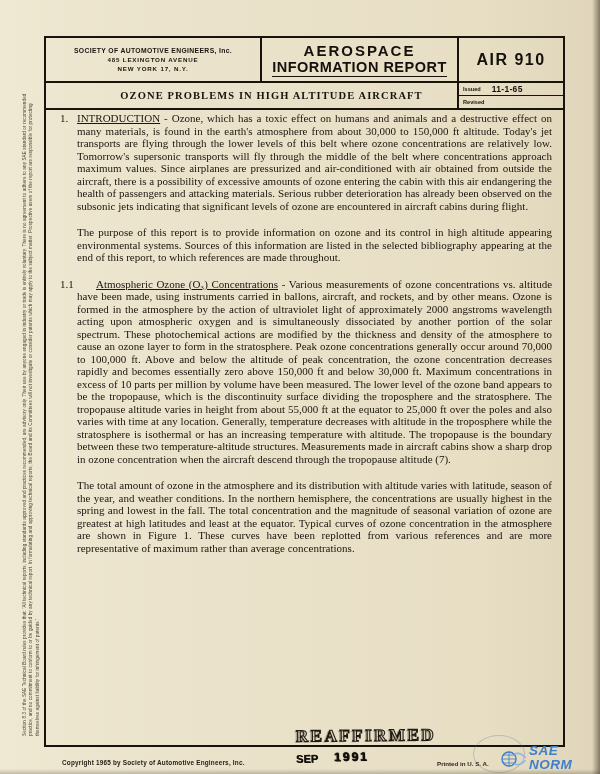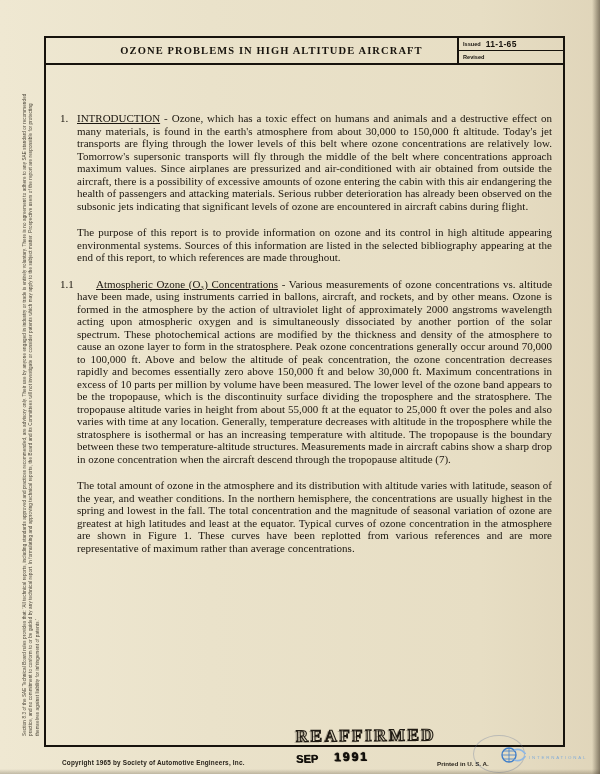--- a/index.html
+++ b/index.html
@@ -38,21 +38,21 @@
           font-family:"Liberation Sans", sans-serif; font-weight:bold; font-size:16px;
           letter-spacing:1.5px; color:#14100b; }
 
   .hrow2 { display:flex; height:27px; border-bottom:2px solid #17130d;padding-left:40px; }
   .cell-title { flex:1; border-right:2px solid #17130d; display:flex; align-items:center;
           justify-content:center; font-weight:bold; font-size:10.5px; letter-spacing:1.1px;
           color:#17130d; }
   .cell-issued { width:104px; display:flex; flex-direction:column;
           font-family:"Liberation Sans", sans-serif; color:#17130d; }
   .issued-top { flex:1; border-bottom:1px solid #17130d; display:flex; align-items:center;
-          gap:5px; padding:0 4px; }
+          gap:11px; padding:0 4px; }
   .issued-bot { flex:1; display:flex; align-items:center; padding:0 4px; }
   .lab { font-size:5.6px; font-weight:bold; }
   .val { font-size:8.5px; font-weight:bold; letter-spacing:.3px; }
 
   
   .doc-body { position:absolute; left:60px; top:112px; width:492px;
           font-size:11px; line-height:12.5px; color:#1b160f; text-align:justify; }
   .para { position:relative; margin-left:17px; margin-bottom:14px; }
   .pnum { position:absolute; left:-17px; top:0; }
   .u { text-decoration:underline; }
@@ -90,20 +90,32 @@
 </style>
 </head>
 <body>
 
 <div class="page">
 
   <div class="margin-note">Section 8.3 of the SAE Technical Board rules provides that: 'All technical reports, including standards approved and practices recommended, are advisory only. Their use by anyone engaged in industry or trade is entirely voluntary. There is no agreement to adhere to any SAE standard or recommended practice, and no commitment to conform to or be guided by any technical report. In formulating and approving technical reports, the Board and its Committees will not investigate or consider patents which may apply to the subject matter. Prospective users of the report are responsible for protecting themselves against liability for infringement of patents.'</div>
 
   <div class="frame">
 
+    <div class="hrow1">
+      <div class="cell-pub">
+        <div class="pub1">SOCIETY OF AUTOMOTIVE ENGINEERS, Inc.</div>
+        <div class="pub2">485 LEXINGTON AVENUE</div>
+        <div class="pub3">NEW YORK 17, N.Y.</div>
+      </div>
+      <div class="cell-type">
+        <div class="type1">AEROSPACE</div>
+        <div class="type2">INFORMATION REPORT</div>
+      </div>
+      <div class="cell-num">AIR 910</div>
+    </div>
 
     <div class="hrow2">
       <div class="cell-title">OZONE PROBLEMS IN HIGH ALTITUDE AIRCRAFT</div>
       <div class="cell-issued">
         <div class="issued-top">
           <span class="lab">Issued</span>
           <span class="val">11-1-65</span>
         </div>
         <div class="issued-bot">
           <span class="lab">Revised</span>
@@ -148,20 +160,21 @@
 
   <div class="sae-logo">
     <span>
       <svg width="26" height="22" viewBox="0 0 26 22">
         <circle cx="9" cy="11" r="7" fill="none" stroke="#3f7ec9" stroke-width="1.4"></circle>
         <path d="M2 11 h14 M9 4 v14 M3.5 7 h11 M3.5 15 h11" stroke="#3f7ec9" stroke-width="0.8" fill="none"></path>
         <path d="M14 6 C 20 4, 24 8, 25.5 10 M14 16 C 20 18, 24 14, 25.5 12" stroke="#8fb8e4" stroke-width="1.6" fill="none"></path>
       </svg>
     </span>
     <span class="sae-text-wrap">
+      <span class="sae-name">SAE NORM</span>
       <span class="sae-sub">INTERNATIONAL</span>
     </span>
   </div>
 
   <div class="edge-right"></div>
   <div class="edge-bottom"></div>
 
 </div>
 
 </body></html>

